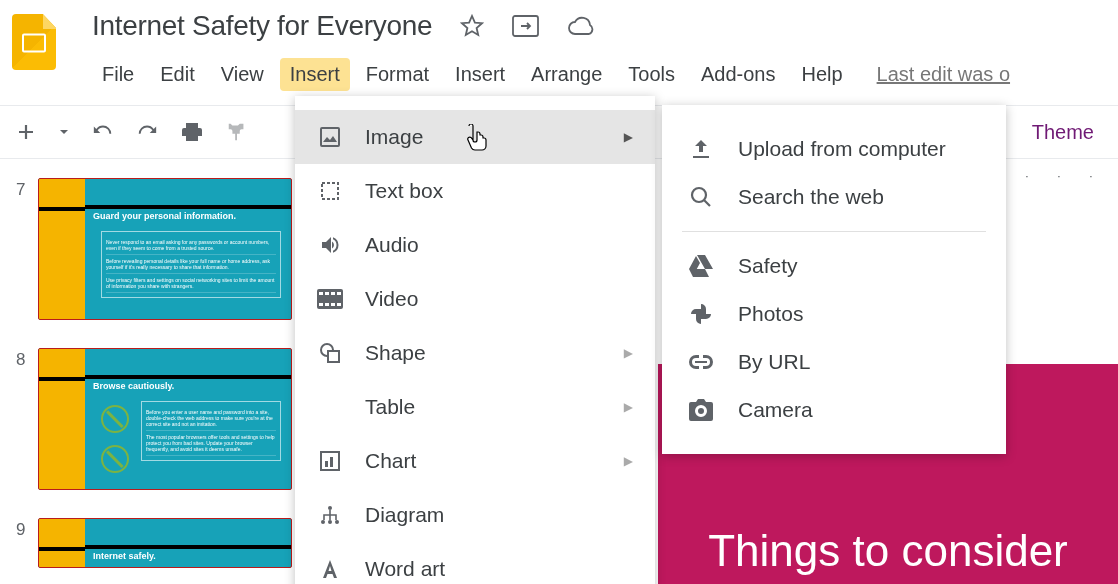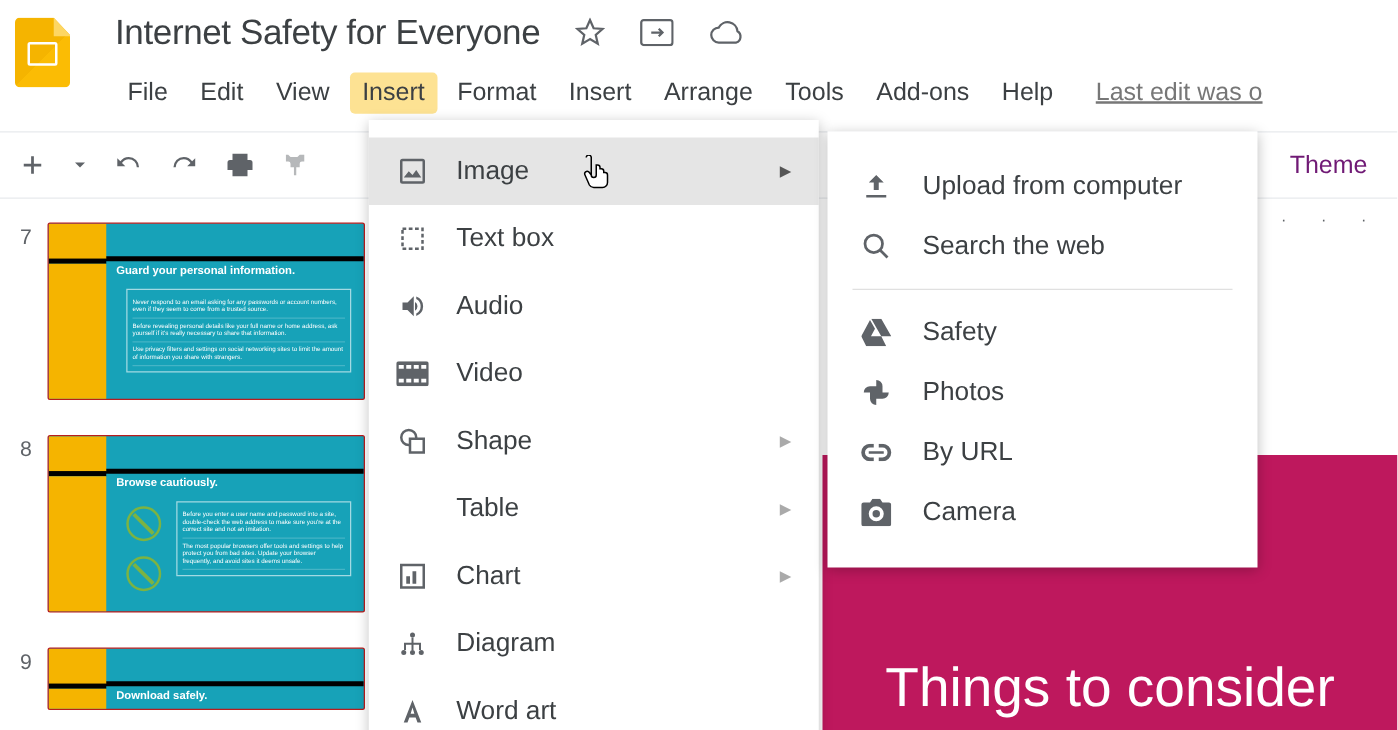--- a/index.html
+++ b/index.html
@@ -205,21 +205,21 @@
   </div>
   <div class="thumb-row">
     <div class="slide-num">9</div>
     <div class="thumb t3">
       <div class="hr"></div>
       <div class="left-col">
           <div class="yel seg1"></div>
           <div class="blk bar"></div>
           <div class="yel" style="height:20px"></div>
         </div>
-      <div class="title">Download safely.</div>
+      <div class="title">Internet safely.</div>
     </div>
   </div>
 </div>
 
 <div class="menu-panel">
   <div class="mrow hl">
     <span class="mi">
         <svg width="24" height="24" viewBox="0 0 24 24">
           <rect x="3" y="3" width="18" height="18" rx="1" fill="none" stroke="#5f6368" stroke-width="2"></rect>
           <path d="M5 17l4-5 3 3 3-4 4 6z"></path>

